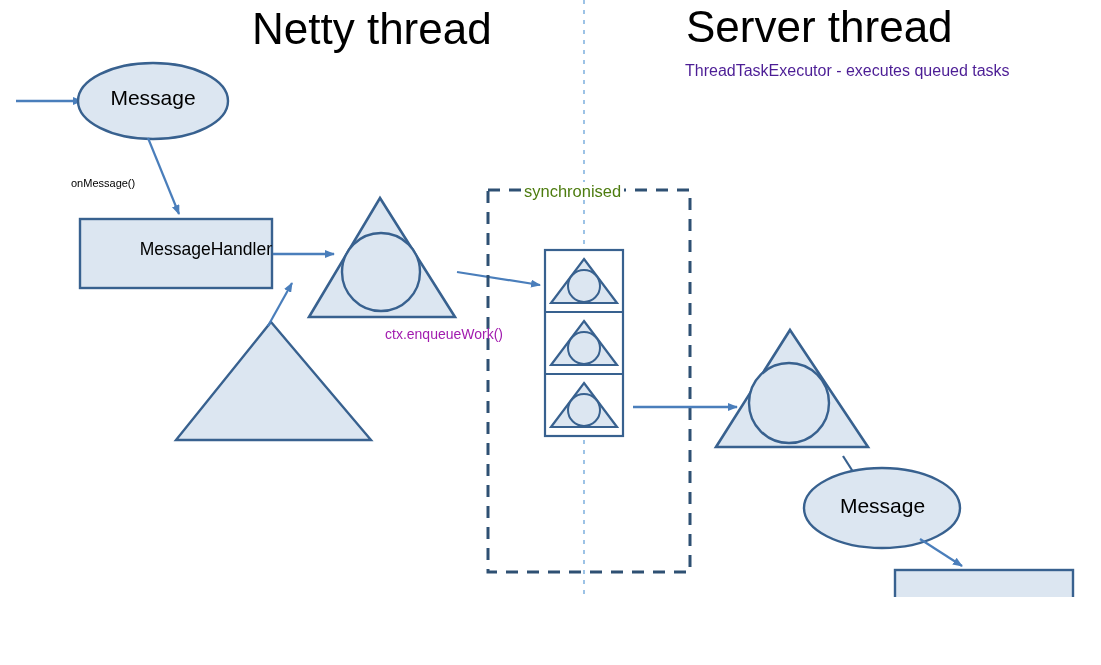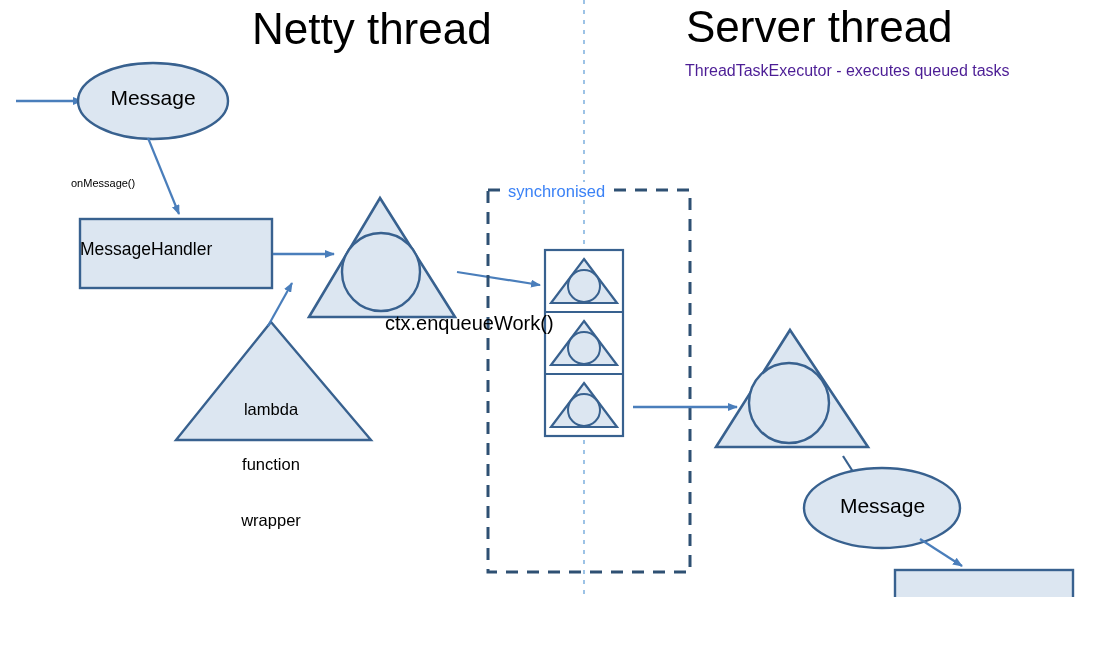--- a/index.html
+++ b/index.html
@@ -60,43 +60,43 @@
   .lbl-onmessage {
     left: 71px;
     top: 177px;
     font-size: 11px;
     color: #000000;
   }
   .lbl-msghandler {
     left: 80px;
     top: 240px;
     width: 192px;
-    text-align: left;
+    text-align: right;
     font-size: 17.5px;
     color: #000000;
   }
   .lbl-lambda {
     left: 211px;
     top: 363px;
     width: 120px;
     text-align: center;
     font-size: 16.5px;
     color: #000000;
   }
   .lbl-ctx {
     left: 385px;
-    top: 312px;
-    font-size: 20px;
-    color: #000000;
+    top: 327px;
+    font-size: 14px;
+    color: #a21caf;
   }
   .lbl-sync {
-    left: 505px;
+    left: 521px;
     top: 182px;
     font-size: 16.5px;
-    color: #3b82f6;
+    color: #4d7c0f;
     background: #ffffff;
     padding: 0 3px;
   }
   .lbl-msg-right {
     left: 805px;
     top: 494px;
     width: 155px;
     text-align: center;
     font-size: 21px;
     color: #000000;
@@ -177,25 +177,20 @@
   <div class="lbl title-server">Server thread</div>
 
   <div class="lbl subtitle-server">ThreadTaskExecutor - executes queued tasks</div>
 
   <div class="lbl lbl-msg-left">Message</div>
 
   <div class="lbl lbl-onmessage">onMessage()</div>
 
   <div class="lbl lbl-msghandler">MessageHandler</div>
 
-  <div class="lbl lbl-lambda">
-    <div>lambda</div>
-    <div>function</div>
-    <div>wrapper</div>
-  </div>
 
   <div class="lbl lbl-ctx">ctx.enqueueWork()</div>
 
   <div class="lbl lbl-sync">synchronised</div>
 
   <div class="lbl lbl-msg-right">Message</div>
 
 
 </div>
 

